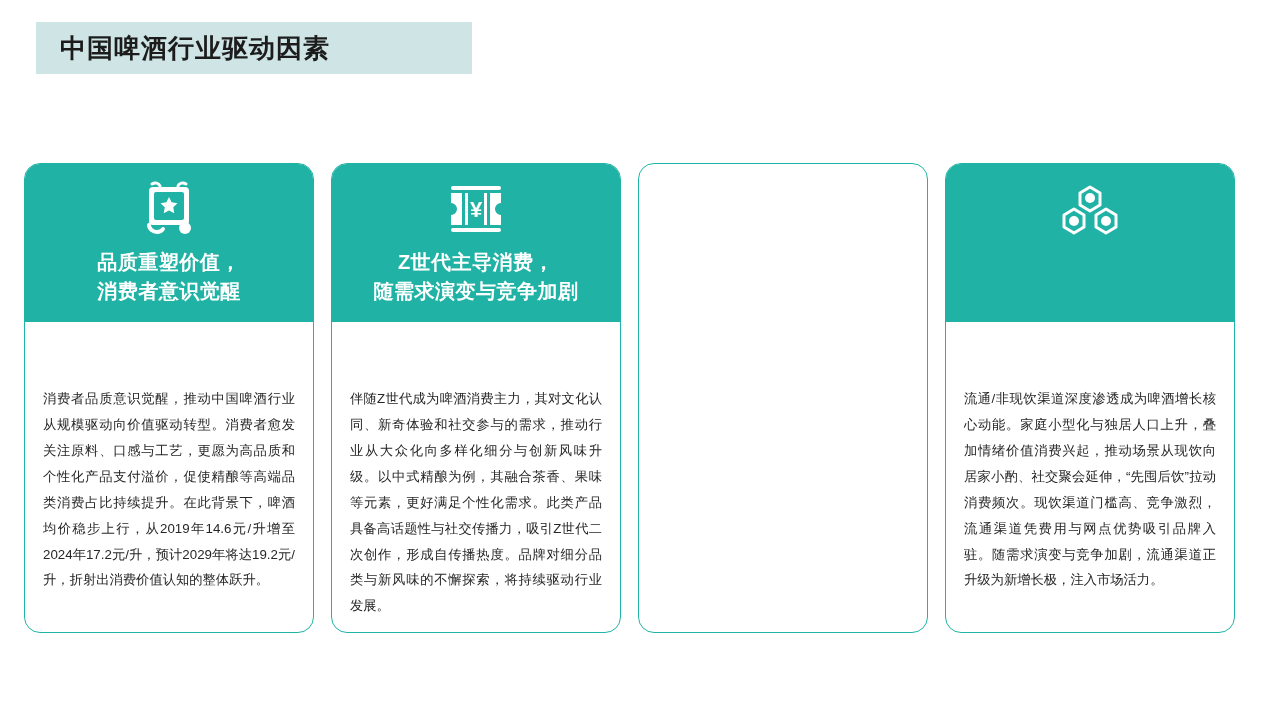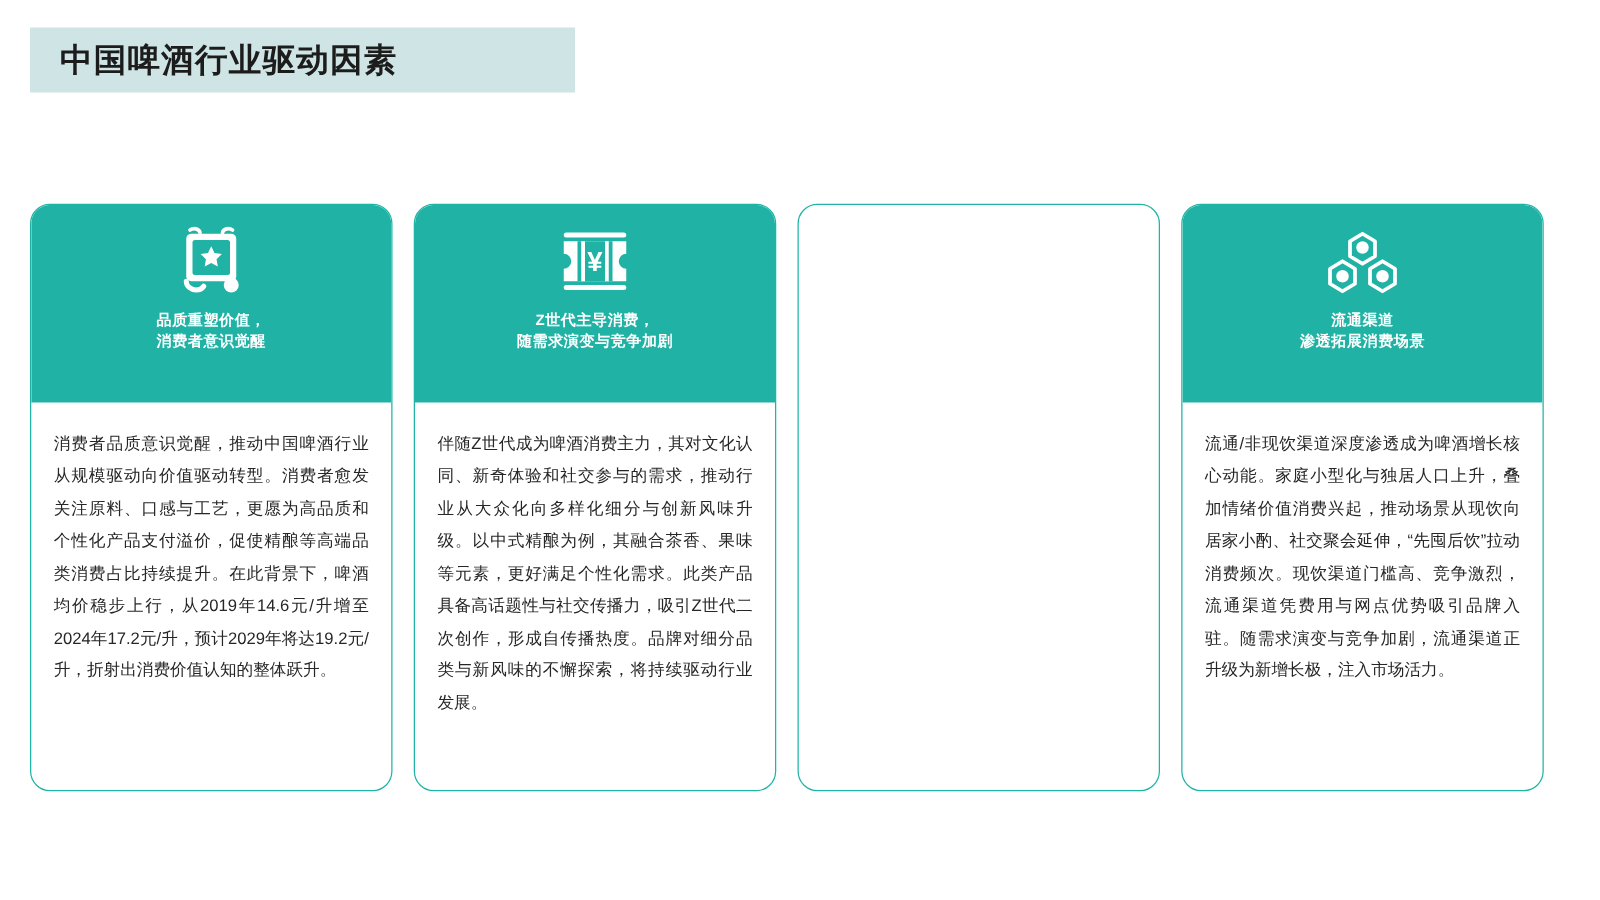--- a/index.html
+++ b/index.html
@@ -11,21 +11,21 @@
   }
   .page {
     position: relative;
     width: 1280px; height: 720px;
     overflow: hidden;
     background: #ffffff;
   }
   
   .title-band {
     position: absolute;
-    left: 24px; top: 22px;
+    left: 36px; top: 22px;
     width: 436px; height: 52px;
     background: #cfe4e4;
     display: flex;
     align-items: center;
   }
   .title-text {
     margin-left: 24px;
     font-size: 26px;
     font-weight: bold;
     color: #1c1c1c;
@@ -64,37 +64,38 @@
   }
   .card-icon {
     height: 62px;
     display: flex;
     align-items: center;
     justify-content: center;
   }
   .card-icon svg { display: block; }
   .card-title {
     margin-top: 8px;
-    font-size: 12px;
+    font-size: 20px;
     font-weight: bold;
     line-height: 1.45;
     text-align: center;
     color: #ffffff;
     white-space: pre-line;
     letter-spacing: 0.5px;
   }
   .card-body {
     flex: 1 1 auto;
     padding: 20px 18px 16px 18px;
     font-size: 13.3px;
     line-height: 1.95;
     color: #262626;
     text-align: justify;
     text-justify: inter-ideograph;
     overflow: hidden;
+    margin-top: 44px;
   }
   
   .source {
     position: absolute;
     left: 24px; top: 686px;
     font-size: 13px;
     color: #3a3a3a;
     letter-spacing: 0.5px;
     margin-top: 32px;
   }
@@ -155,22 +156,20 @@
         <div class="card-icon">
           <svg width="58" height="56" viewBox="0 0 58 56" fill="none">
             <path d="M29 6l10 6v12l-10 6-10-6V12z" stroke="#ffffff" stroke-width="3" fill="none" stroke-linejoin="round"></path>
             <path d="M13 28l10 6v12l-10 6-10-6V34z" stroke="#ffffff" stroke-width="3" fill="none" stroke-linejoin="round"></path>
             <path d="M45 28l10 6v12l-10 6-10-6V34z" stroke="#ffffff" stroke-width="3" fill="none" stroke-linejoin="round"></path>
             <circle cx="29" cy="17" r="5" fill="#ffffff"></circle>
             <circle cx="13" cy="40" r="5" fill="#ffffff"></circle>
             <circle cx="45" cy="40" r="5" fill="#ffffff"></circle>
           </svg>
         </div>
-        <div class="card-title">流通渠道
-渗透拓展消费场景</div>
       </div>
       <div class="card-body">流通/非现饮渠道深度渗透成为啤酒增长核心动能。家庭小型化与独居人口上升，叠加情绪价值消费兴起，推动场景从现饮向居家小酌、社交聚会延伸，“先囤后饮”拉动消费频次。现饮渠道门槛高、竞争激烈，流通渠道凭费用与网点优势吸引品牌入驻。随需求演变与竞争加剧，流通渠道正升级为新增长极，注入市场活力。</div>
     </div>
 
   </div>
 
   <div class="source">数据来源：勤策消费研究</div>
 
 </div>
 

